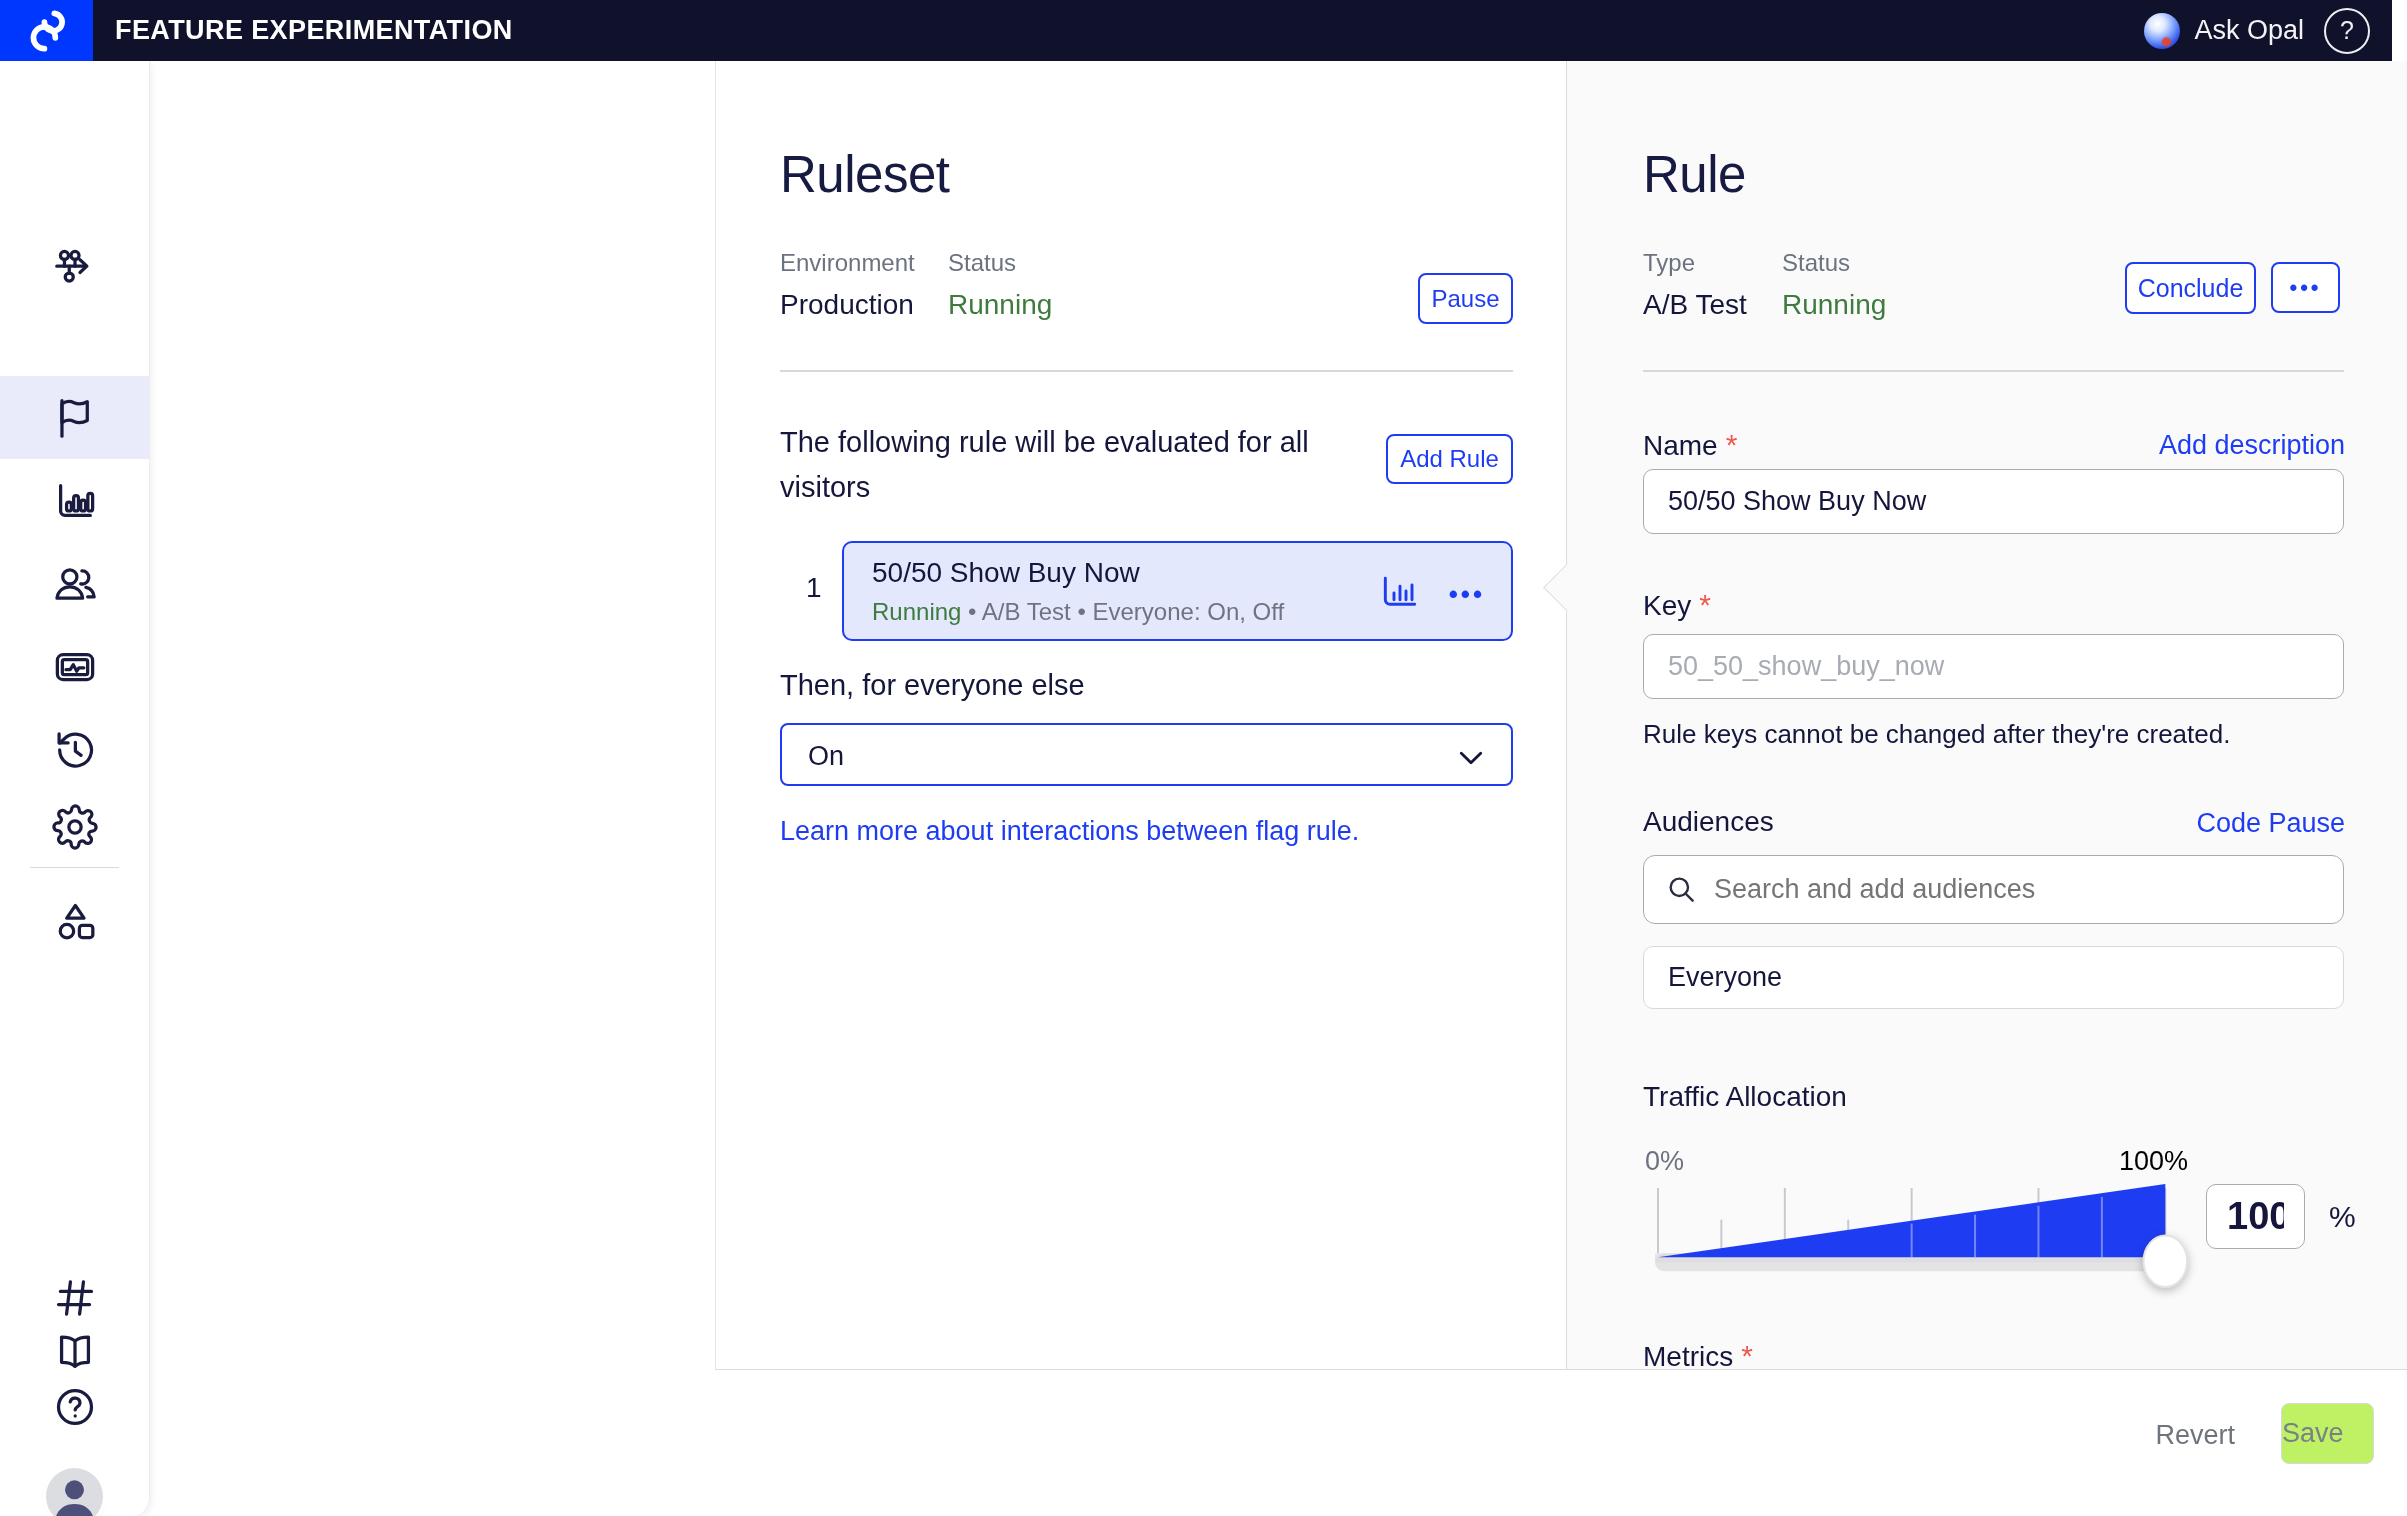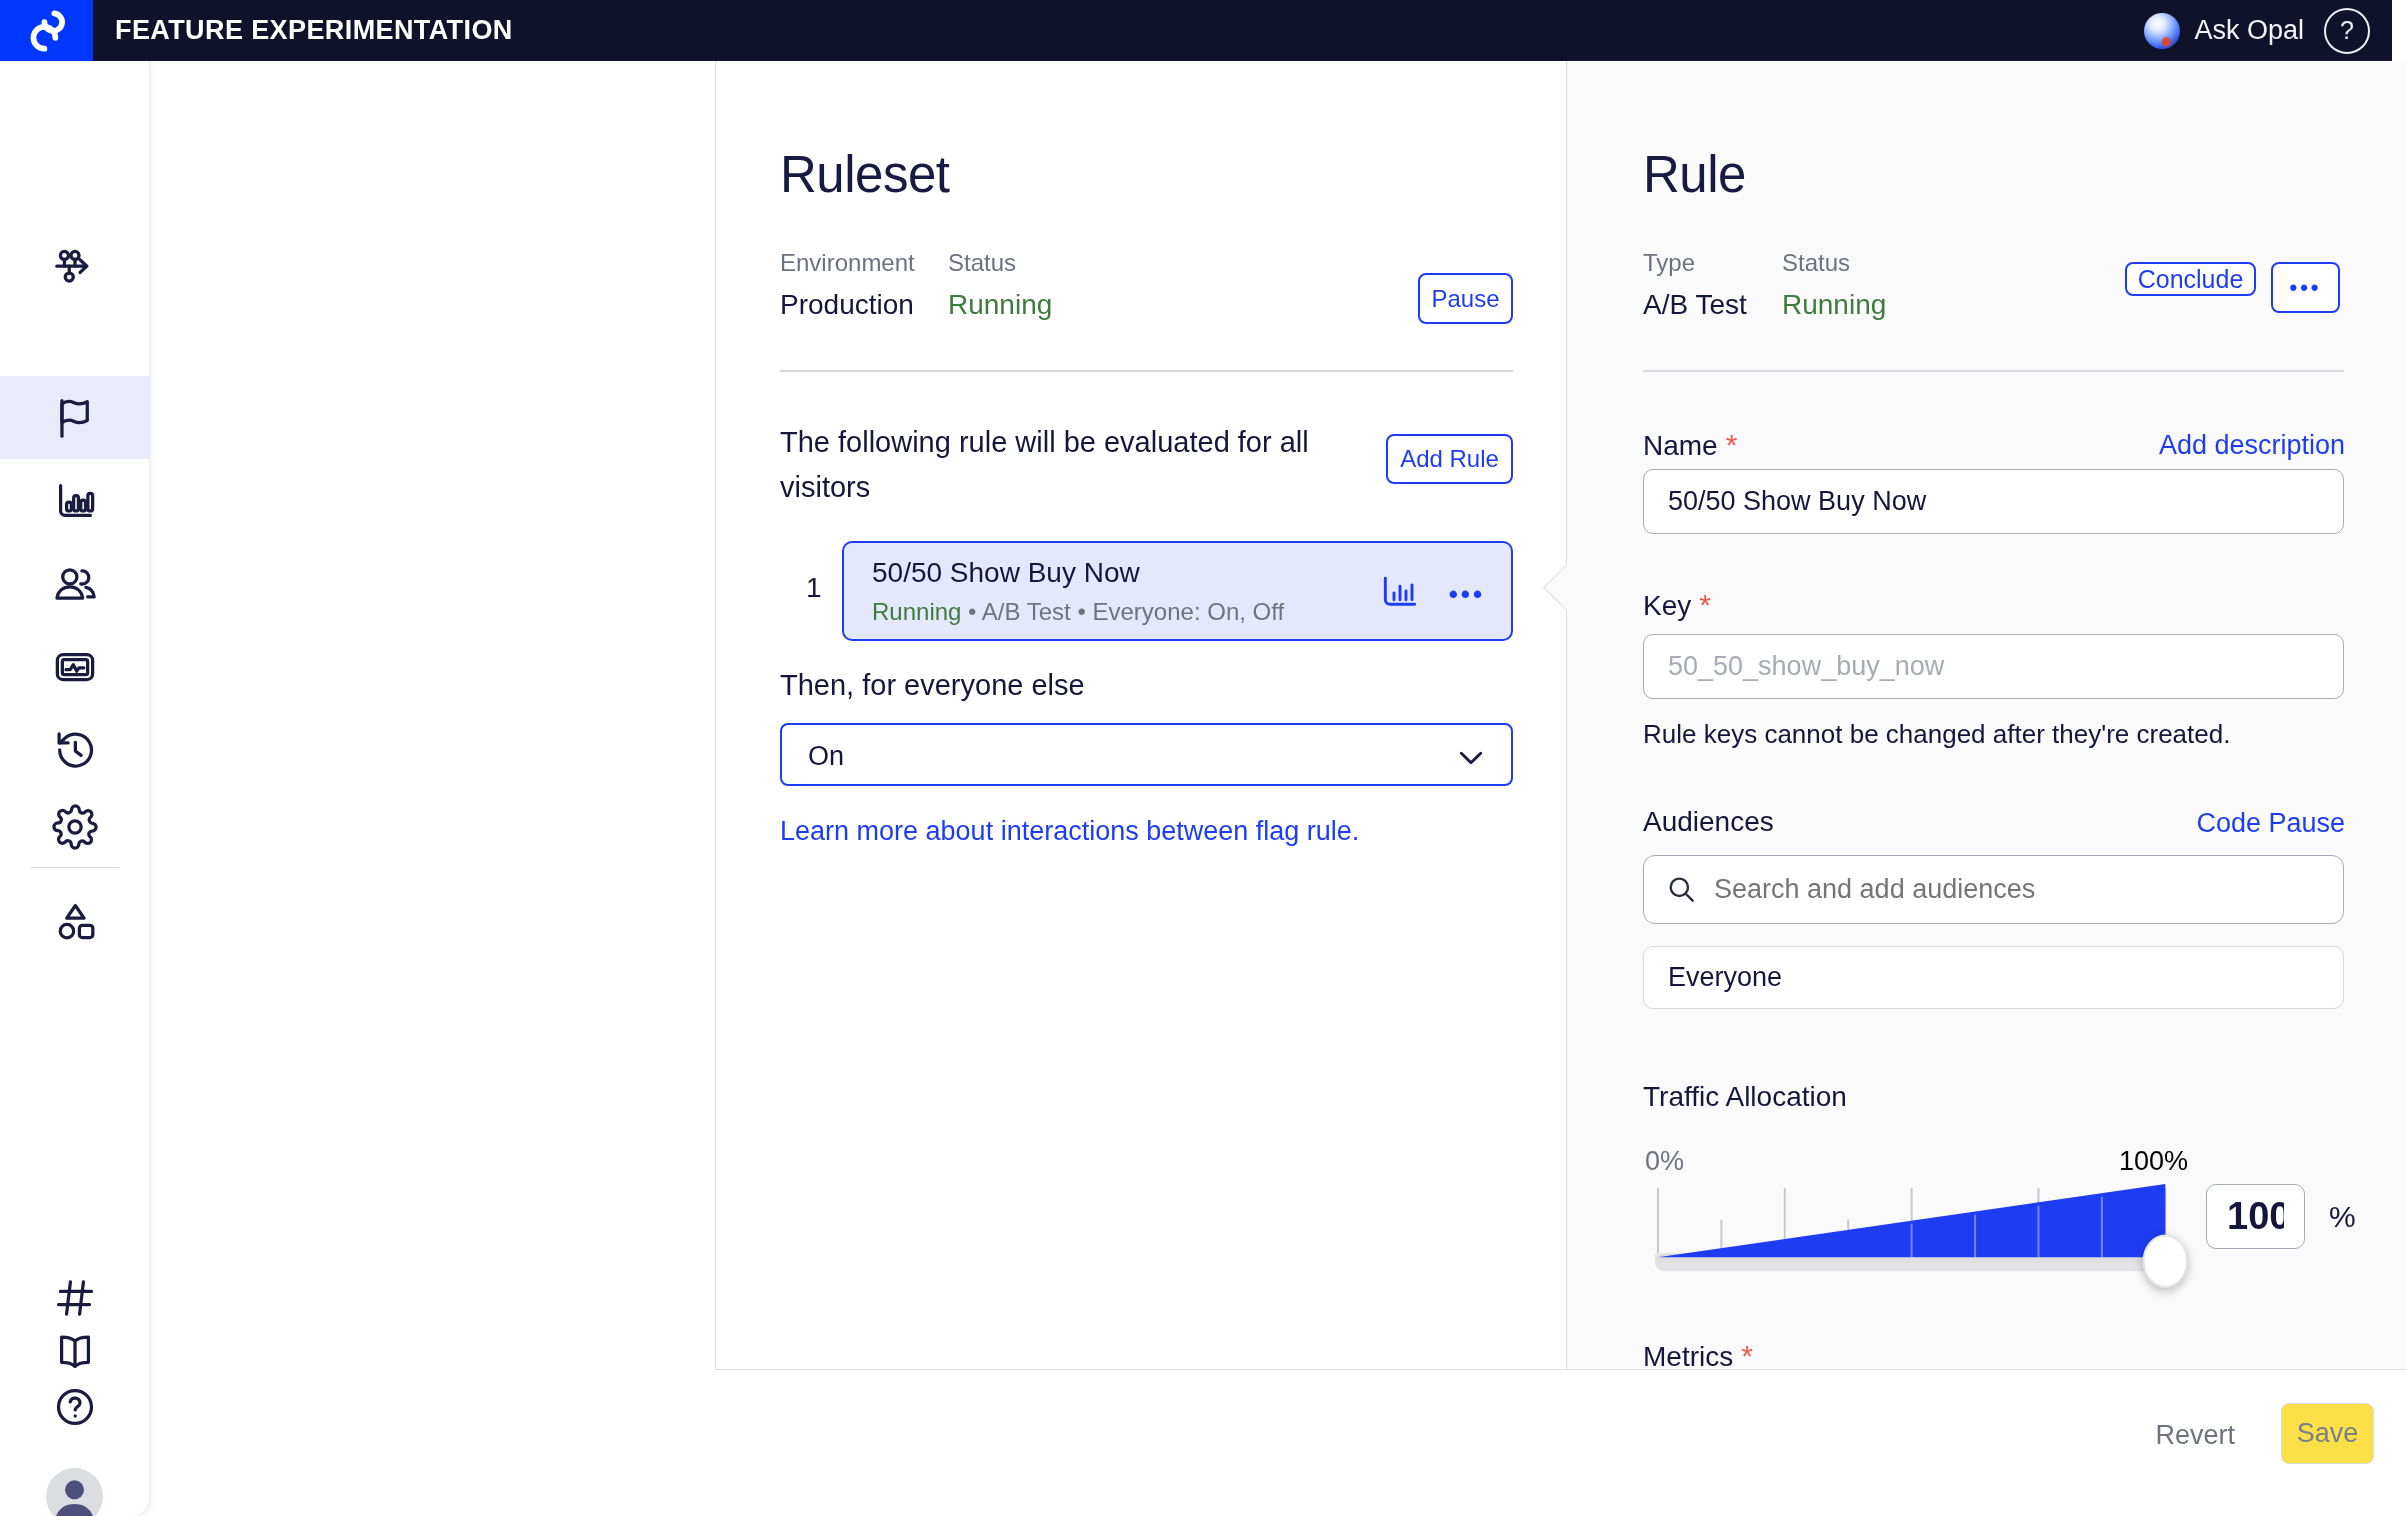--- a/index.html
+++ b/index.html
@@ -69,22 +69,22 @@
     transform:rotate(45deg);z-index:6;}
   .req{color:#ee5a4f;font-size:30px;margin-left:8px;}
   .fld-label{font-size:28px;color:#14163b;}
   .inp{box-sizing:border-box;background:#fff;border:1.5px solid #a6abb5;border-radius:10px;font-size:27px;color:#14163b;
     font-family:"Liberation Sans","DejaVu Sans",sans-serif;padding:0 24px;outline:none;}
   .inp::placeholder{color:#a7abb3;}
   .chip{box-sizing:border-box;background:#fff;border:1.5px solid #d7d9de;border-radius:10px;display:flex;align-items:center;}
   
   .bbar{left:715px;top:1369px;width:1693px;height:148px;background:#fff;border-top:1.5px solid #dcdcdf;z-index:20;}
   .revert-btn{position:absolute;right:173px;top:50px;font-size:27px;color:#6f737c;cursor:pointer;}
-  .save-btn{position:absolute;right:34px;top:33px;width:93px;height:61px;background:#fde047;border:1.5px solid #d8d8dc;border-radius:8px;
-    color:#7a7f88;font-size:27px;display:flex;align-items:center;justify-content:center;cursor:pointer;box-sizing:border-box;}
+  .save-btn{position:absolute;right:34px;top:33px;width:93px;height:61px;background:#bef264;border:1.5px solid #d8d8dc;border-radius:8px;
+    color:#7a7f88;font-size:27px;display:flex;align-items:center;cursor:pointer;box-sizing:border-box;}
 </style>
 </head>
 <body>
 
 <div class="abs topbar">
   <div class="logo-sq">
     <svg width="50" height="50" viewBox="0 0 48 48">
       <path d="M31 7a8.5 8.5 0 1 1-9.5 8.5" fill="none" stroke="#fff" stroke-width="5.5" stroke-linecap="round"></path>
       <path d="M21.5 41A10.5 10.5 0 1 1 32 30.5" fill="none" stroke="#fff" stroke-width="5.5" stroke-linecap="round"></path>
     </svg>
@@ -279,21 +279,21 @@
 <div class="abs link" style="left:780px;top:816px;font-size:27px;">Learn more about interactions between flag rule.</div>
 
 <div class="abs rpanel"></div>
 <div class="abs notch"></div>
 
 <div class="abs h1" style="left:1643px;top:145px;">Rule</div>
 <div class="abs kv-label" style="left:1643px;top:249px;">Type</div>
 <div class="abs kv-label" style="left:1782px;top:249px;">Status</div>
 <div class="abs kv-value" style="left:1643px;top:289px;">A/B Test</div>
 <div class="abs kv-value green" style="left:1782px;top:289px;">Running</div>
-<div class="abs btn-blue" style="left:2125px;top:262px;width:131px;height:34px;font-size:25px;">
+<div class="abs btn-blue" style="left:2125px;top:262px;width:131px;height:52px;font-size:25px;">
     <span>Conclude</span>
   </div>
 <div class="abs btn-blue" style="left:2271px;top:262px;width:69px;height:51px;">
     <span class="dots" style="font-size:22px;">•••</span>
   </div>
 <div class="abs divider" style="left:1643px;top:370px;width:701px;"></div>
 
 <div class="abs fld-label" style="left:1643px;top:428px;">
   <span>Name</span><span class="req">*</span>
 </div>

